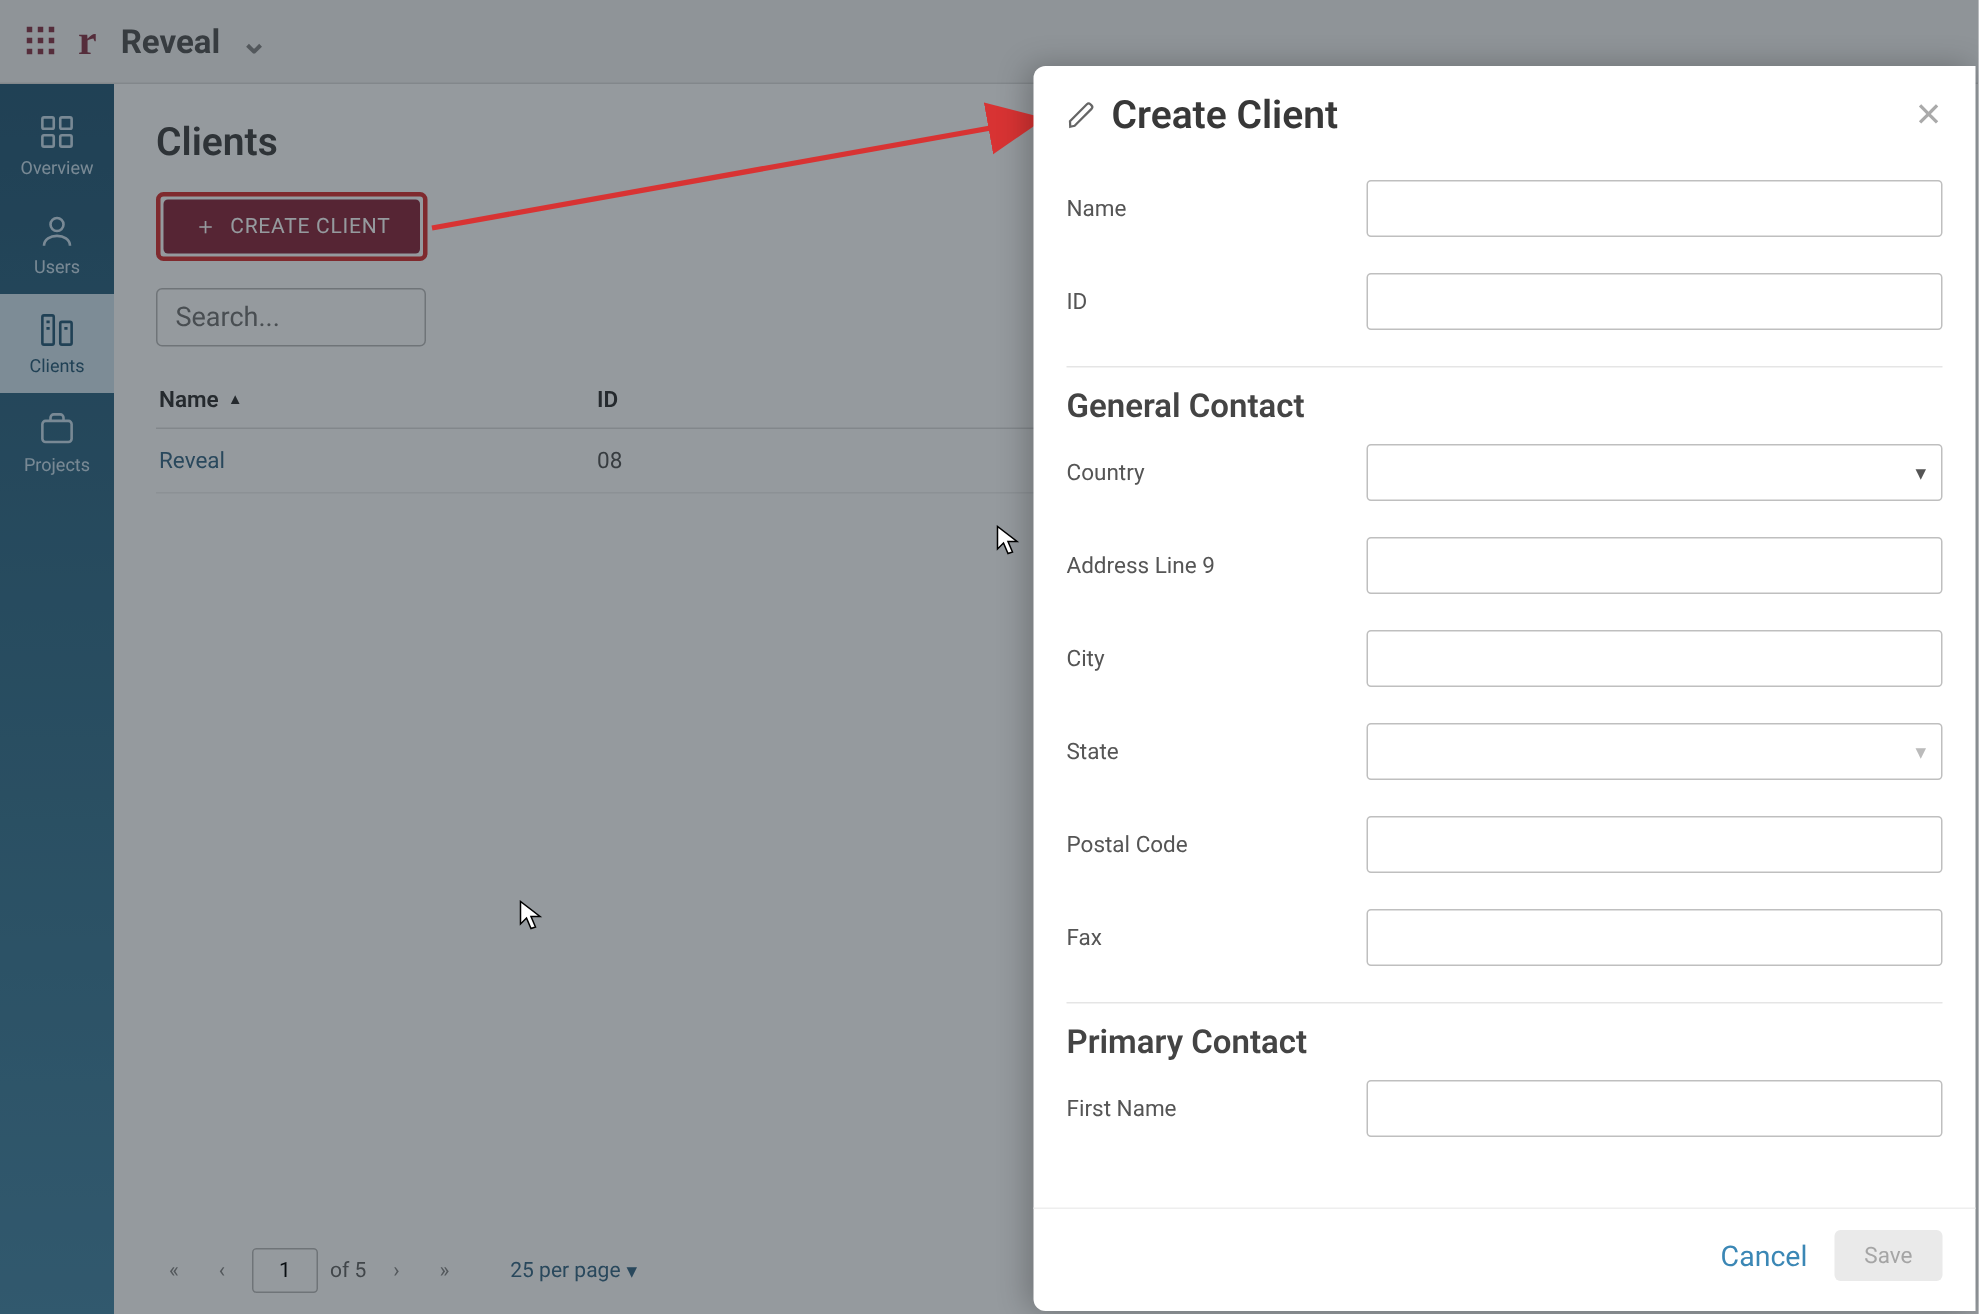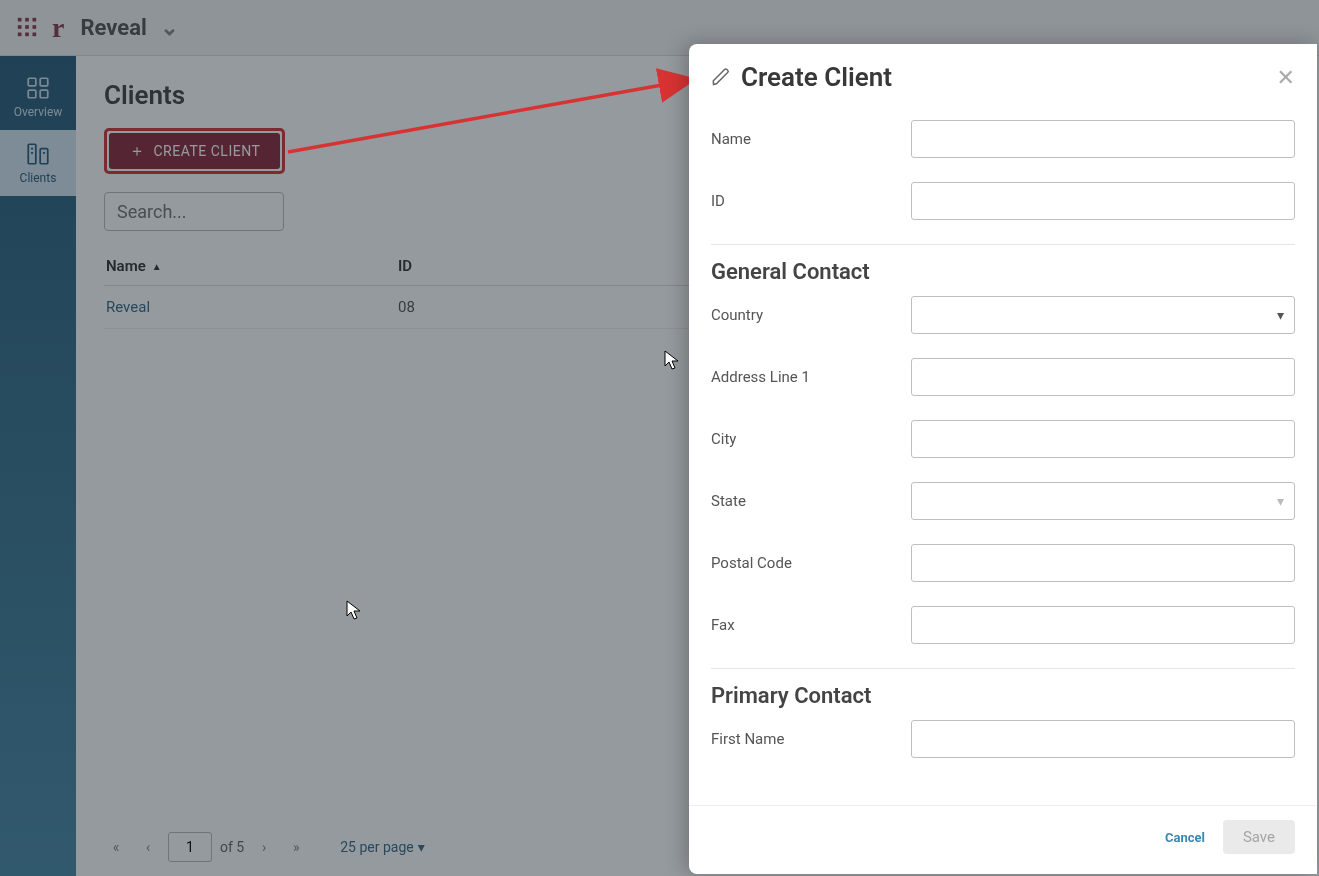--- a/index.html
+++ b/index.html
@@ -51,21 +51,21 @@
   
   .form-row { display:flex; align-items:center; margin:12px 0 24px 0; }
   .form-row label { width:200px; font-size:15px; color:#555; }
   .form-row .field { flex:1; }
   .form-row input, .form-row .select { width:100%; height:38px; border:1px solid #bfbfbf; border-radius:3px; padding:0 10px; font-size:14px; background:#fff; }
   .form-row .select { display:flex; align-items:center; justify-content:flex-end; cursor:pointer; color:#555;}
   .section-hr { border:none; border-top:1px solid #e5e5e5; margin:8px 0 14px 0; }
   .section-title { font-size:22px; font-weight:600; color:#444; margin:6px 0 10px 0; }
   
   .modal-foot { padding:14px 22px 20px 22px; display:flex; justify-content:flex-end; align-items:center; gap:18px; border-top:1px solid #eee; }
-  .btn-cancel { color:#3b87b5; background:none; border:none; font-size:13px; cursor:pointer;font-weight:bold; }
+  .btn-cancel { color:#3b87b5; background:none; border:none; font-size:19px; cursor:pointer; }
   .btn-save { background:#eaeaea; color:#a5a5a5; border:none; padding:8px 20px; border-radius:4px; font-size:15px; }
   
   
   .arrow-svg { position:absolute; top:60px; left:270px; pointer-events:none; }
   
   .cursor { position:absolute; width:16px; height:22px; pointer-events:none; }
   .sort-caret { font-size:10px; color:#333; }
 </style>
 </head>
 <body>
@@ -96,29 +96,43 @@
   <div class="sidebar">
     <div class="side-item">
       <svg width="26" height="26" viewBox="0 0 24 24" fill="none" stroke="currentColor" stroke-width="1.6">
           <rect x="3" y="3" width="7" height="7" rx="1"></rect>
           <rect x="14" y="3" width="7" height="7" rx="1"></rect>
           <rect x="3" y="14" width="7" height="7" rx="1"></rect>
           <rect x="14" y="14" width="7" height="7" rx="1"></rect>
         </svg>
       <span>Overview</span>
     </div>
+    <div class="side-item">
+      <svg width="26" height="26" viewBox="0 0 24 24" fill="none" stroke="currentColor" stroke-width="1.6">
+          <circle cx="12" cy="8" r="4"></circle>
+          <path d="M4 21c0-4 4-6 8-6s8 2 8 6"></path>
+        </svg>
+      <span>Users</span>
+    </div>
     <div class="side-item active">
       <svg width="26" height="26" viewBox="0 0 24 24" fill="none" stroke="currentColor" stroke-width="1.6">
           <rect x="3" y="3" width="7" height="18" rx="1"></rect>
           <rect x="14" y="7" width="7" height="14" rx="1"></rect>
           <line x1="5.5" y1="7" x2="7.5" y2="7"></line>
           <line x1="5.5" y1="11" x2="7.5" y2="11"></line>
           <line x1="16.5" y1="11" x2="18.5" y2="11"></line>
         </svg>
       <span>Clients</span>
+    </div>
+    <div class="side-item">
+      <svg width="26" height="26" viewBox="0 0 24 24" fill="none" stroke="currentColor" stroke-width="1.6">
+          <rect x="3" y="7" width="18" height="13" rx="2"></rect>
+          <path d="M8 7V5a2 2 0 0 1 2-2h4a2 2 0 0 1 2 2v2"></path>
+        </svg>
+      <span>Projects</span>
     </div>
   </div>
 
   <div class="main">
     <h1 class="page-title">Clients</h1>
     <div class="create-btn-wrap">
       <button class="create-btn">
         <span style="font-size:16px;margin-right:8px;line-height:1;">＋</span>
         <span>CREATE CLIENT</span>
       </button>
@@ -186,21 +200,21 @@
     <div class="section-title">General Contact</div>
     <div class="form-row">
       <label>Country</label>
       <div class="field">
           <div class="select">
             <span>▾</span>
           </div>
         </div>
     </div>
     <div class="form-row">
-      <label>Address Line 1</label>
+      <label>Address Line 9</label>
       <div class="field"><input style=""></div>
     </div>
     <div class="form-row">
       <label>City</label>
       <div class="field"><input style=""></div>
     </div>
     <div class="form-row">
       <label>State</label>
       <div class="field">
           <div class="select">

